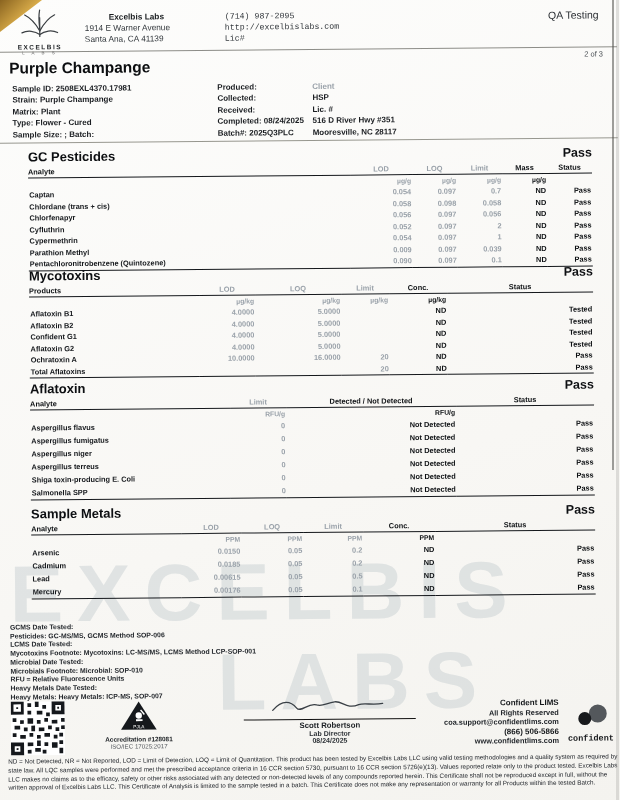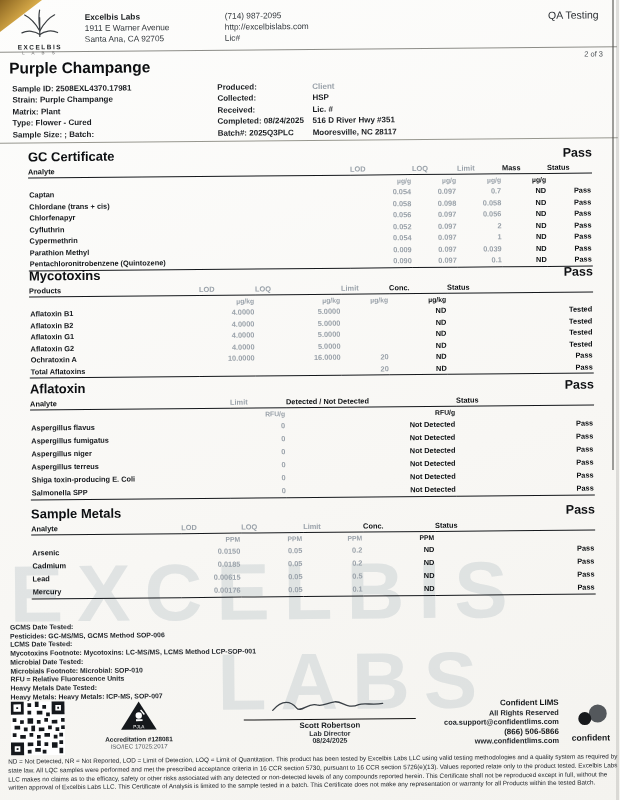--- a/index.html
+++ b/index.html
@@ -22,23 +22,23 @@
   .wm2{top:642px;font-size:80px;padding-left:215px;}
 
   .layer{position:absolute;inset:0;z-index:2;}
 
   
   .hdr{position:absolute;top:6px;left:10px;right:10px;height:42px;}
   .logo-box{position:absolute;left:4px;top:0;width:58px;text-align:center;}
   .logo-name{font-size:6.5px;font-weight:700;letter-spacing:1.5px;color:#26292c;margin-top:1px;}
   .logo-sub{font-size:4.5px;letter-spacing:3px;color:#555;}
   .hcol{position:absolute;top:4px;font-size:8.3px;line-height:11px;color:#33383d;}
-  .hcol .b{font-weight:700;color:#1a1d20;}
+  .hcol .b{font-weight:700;color:#1a1d20;margin-left:24px;}
   .hcol-company{left:78px;}
-  .hcol-contact{left:218px;}
+  .hcol-contact{left:218px;font-family:Liberation Mono, monospace;}
   .qa-label{position:absolute;right:8px;top:5px;font-size:10.5px;color:#2a2e33;}
   .hrule{position:absolute;top:49px;left:0;right:0;border-top:1.4px solid #8d8d88;}
   .page-ind{position:absolute;top:52px;right:14px;font-size:7.5px;color:#4a4f54;}
 
   
   .title{position:absolute;top:57px;left:12px;font-size:15.5px;font-weight:700;color:#0c0e10;}
   .sample{position:absolute;top:81px;left:15px;right:15px;height:58px;font-size:8px;line-height:11.4px;}
   .scol{position:absolute;top:0;font-weight:700;color:#1a1d21;}
   .scol-left{left:0;width:185px;}
   .scol-mid{left:205px;width:130px;}
@@ -46,21 +46,21 @@
   .faintlbl{color:#9aa2aa;font-weight:600;}
   .rule2{position:absolute;top:140px;left:0;right:0;border-top:1.2px solid #97978f;}
 
   
   .section{position:absolute;left:30px;right:26px;}
   .sec-head{display:flex;justify-content:space-between;align-items:flex-end;}
   .sec-title{font-size:13px;font-weight:700;color:#0d0f12;}
   .sec-pass{font-size:12.5px;font-weight:700;color:#0d0f12;}
   table{width:100%;border-collapse:collapse;table-layout:fixed;margin-top:3px;}
   thead tr.cols th{font-size:7.4px;padding:0 0 1px 0;border-bottom:1.5px solid #15181c;
-                   text-align:left;font-weight:700;color:#0e1114;vertical-align:bottom;}
+                   text-align:center;font-weight:700;color:#0e1114;vertical-align:bottom;}
   thead tr.cols th.h-name{text-align:left;}
   thead tr.cols th.h-faint{color:#9aa2aa;font-weight:600;}
   thead tr.units td{font-size:6.8px;color:#9aa2aa;font-weight:600;text-align:right;line-height:9px;}
   thead tr.units td.u-dark{color:#0e1114;font-weight:700;}
   tbody td{font-size:7.4px;line-height:9.5px;text-align:right;color:#9aa2aa;font-weight:600;
            white-space:nowrap;overflow:hidden;}
   tbody td.c-name{text-align:left;color:#15181c;font-weight:600;}
   tbody td.c-result,tbody td.c-status{color:#0d1013;font-weight:700;}
   tbody tr:last-child td{border-bottom:1.5px solid #15181c;}
   .t-micro tbody td{line-height:11px;}
@@ -75,21 +75,21 @@
   .pjla{position:absolute;left:76px;top:699px;width:120px;text-align:center;}
   .pjla-l1{font-size:6.4px;font-weight:700;color:#1c2024;margin-top:1px;}
   .pjla-l2{font-size:6.2px;color:#55595e;}
   .sig{position:absolute;left:237px;top:697px;width:180px;text-align:center;}
   .sig-line{border-top:1.2px solid #111;margin:0 4px;}
   .sig-name{font-size:7.8px;font-weight:700;color:#1a1e22;margin-top:1px;}
   .sig-title,.sig-date{font-size:7px;color:#2c3136;font-weight:600;}
   .lims{position:absolute;right:64px;top:700px;width:190px;text-align:right;
         font-size:7.4px;line-height:9.6px;color:#23272c;font-weight:600;}
   .lims .b{font-size:8px;font-weight:700;color:#14171a;}
-  .confident{position:absolute;right:6px;top:706px;width:52px;text-align:center;}
+  .confident{position:absolute;right:6px;top:706px;width:52px;text-align:center;font-family:Liberation Mono, monospace;}
   .confident-word{font-size:8.5px;font-weight:700;color:#17191c;margin-top:1px;}
 
   .disclaimer{position:absolute;left:5px;right:5px;top:755px;font-size:6.35px;
               line-height:1.38;color:#1d2127;font-weight:500;}
 </style>
 </head>
 <body>
 
 <div class="frame">
   <div class="corner-artifact"></div>
@@ -113,22 +113,22 @@
               <path d="M23 24 C19 17 13 10 7 7"></path>
               <path d="M23 24 C27 17 33 10 39 7"></path>
               <path d="M23 22 C22 14 22 7 23 2"></path>
             </g>
           </svg>
           <div class="logo-name">EXCELBIS</div>
           <div class="logo-sub">L A B S</div>
         </div>
         <div class="hcol hcol-company">
           <div class="b">Excelbis Labs</div>
-          <div>1911 E Warner Avenue</div>
-          <div>Santa Ana, CA 92705</div>
+          <div>1914 E Warner Avenue</div>
+          <div>Santa Ana, CA 41139</div>
         </div>
         <div class="hcol hcol-contact">
           <div>(714) 987-2095</div>
           <div>http://excelbislabs.com</div>
           <div>Lic#</div>
         </div>
         <div class="qa-label">QA Testing</div>
       </div>
       <div class="hrule"></div>
       <div class="page-ind">2 of 3</div>
@@ -154,21 +154,21 @@
           <div>HSP</div>
           <div>Lic. #</div>
           <div>516 D River Hwy #351</div>
           <div>Mooresville, NC 28117</div>
         </div>
       </div>
       <div class="rule2"></div>
 
       <div class="section" style="top:147px;">
         <div class="sec-head">
-          <span class="sec-title">GC Certificate</span>
+          <span class="sec-title">GC Pesticides</span>
           <span class="sec-pass">Pass</span>
         </div>
         <table class="t-pest">
           <colgroup>
               <col style="width:322px">
               <col style="width:62px">
               <col style="width:45px">
               <col style="width:45px">
               <col style="width:45px">
               <col style="width:45px">
@@ -295,21 +295,21 @@
               </tr>
               <tr>
                 <td class="c-name">Aflatoxin B2</td>
                 <td class="c-lod">4.0000</td>
                 <td class="c-loq">5.0000</td>
                 <td class="c-limit"></td>
                 <td class="c-result">ND</td>
                 <td class="c-status">Tested</td>
               </tr>
               <tr>
-                <td class="c-name">Aflatoxin G1</td>
+                <td class="c-name">Confident G1</td>
                 <td class="c-lod">4.0000</td>
                 <td class="c-loq">5.0000</td>
                 <td class="c-limit"></td>
                 <td class="c-result">ND</td>
                 <td class="c-status">Tested</td>
               </tr>
               <tr>
                 <td class="c-name">Aflatoxin G2</td>
                 <td class="c-lod">4.0000</td>
                 <td class="c-loq">5.0000</td>

